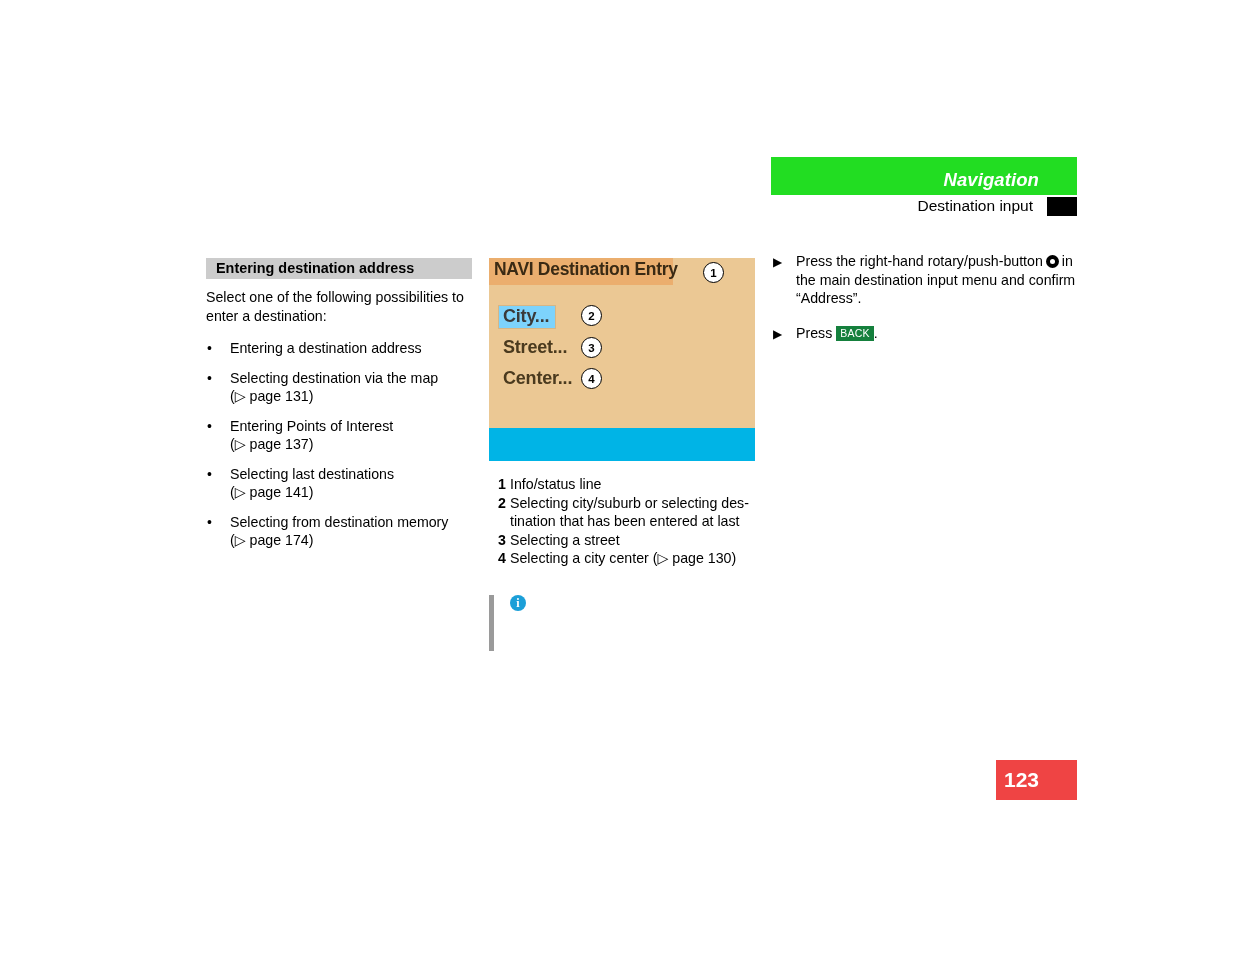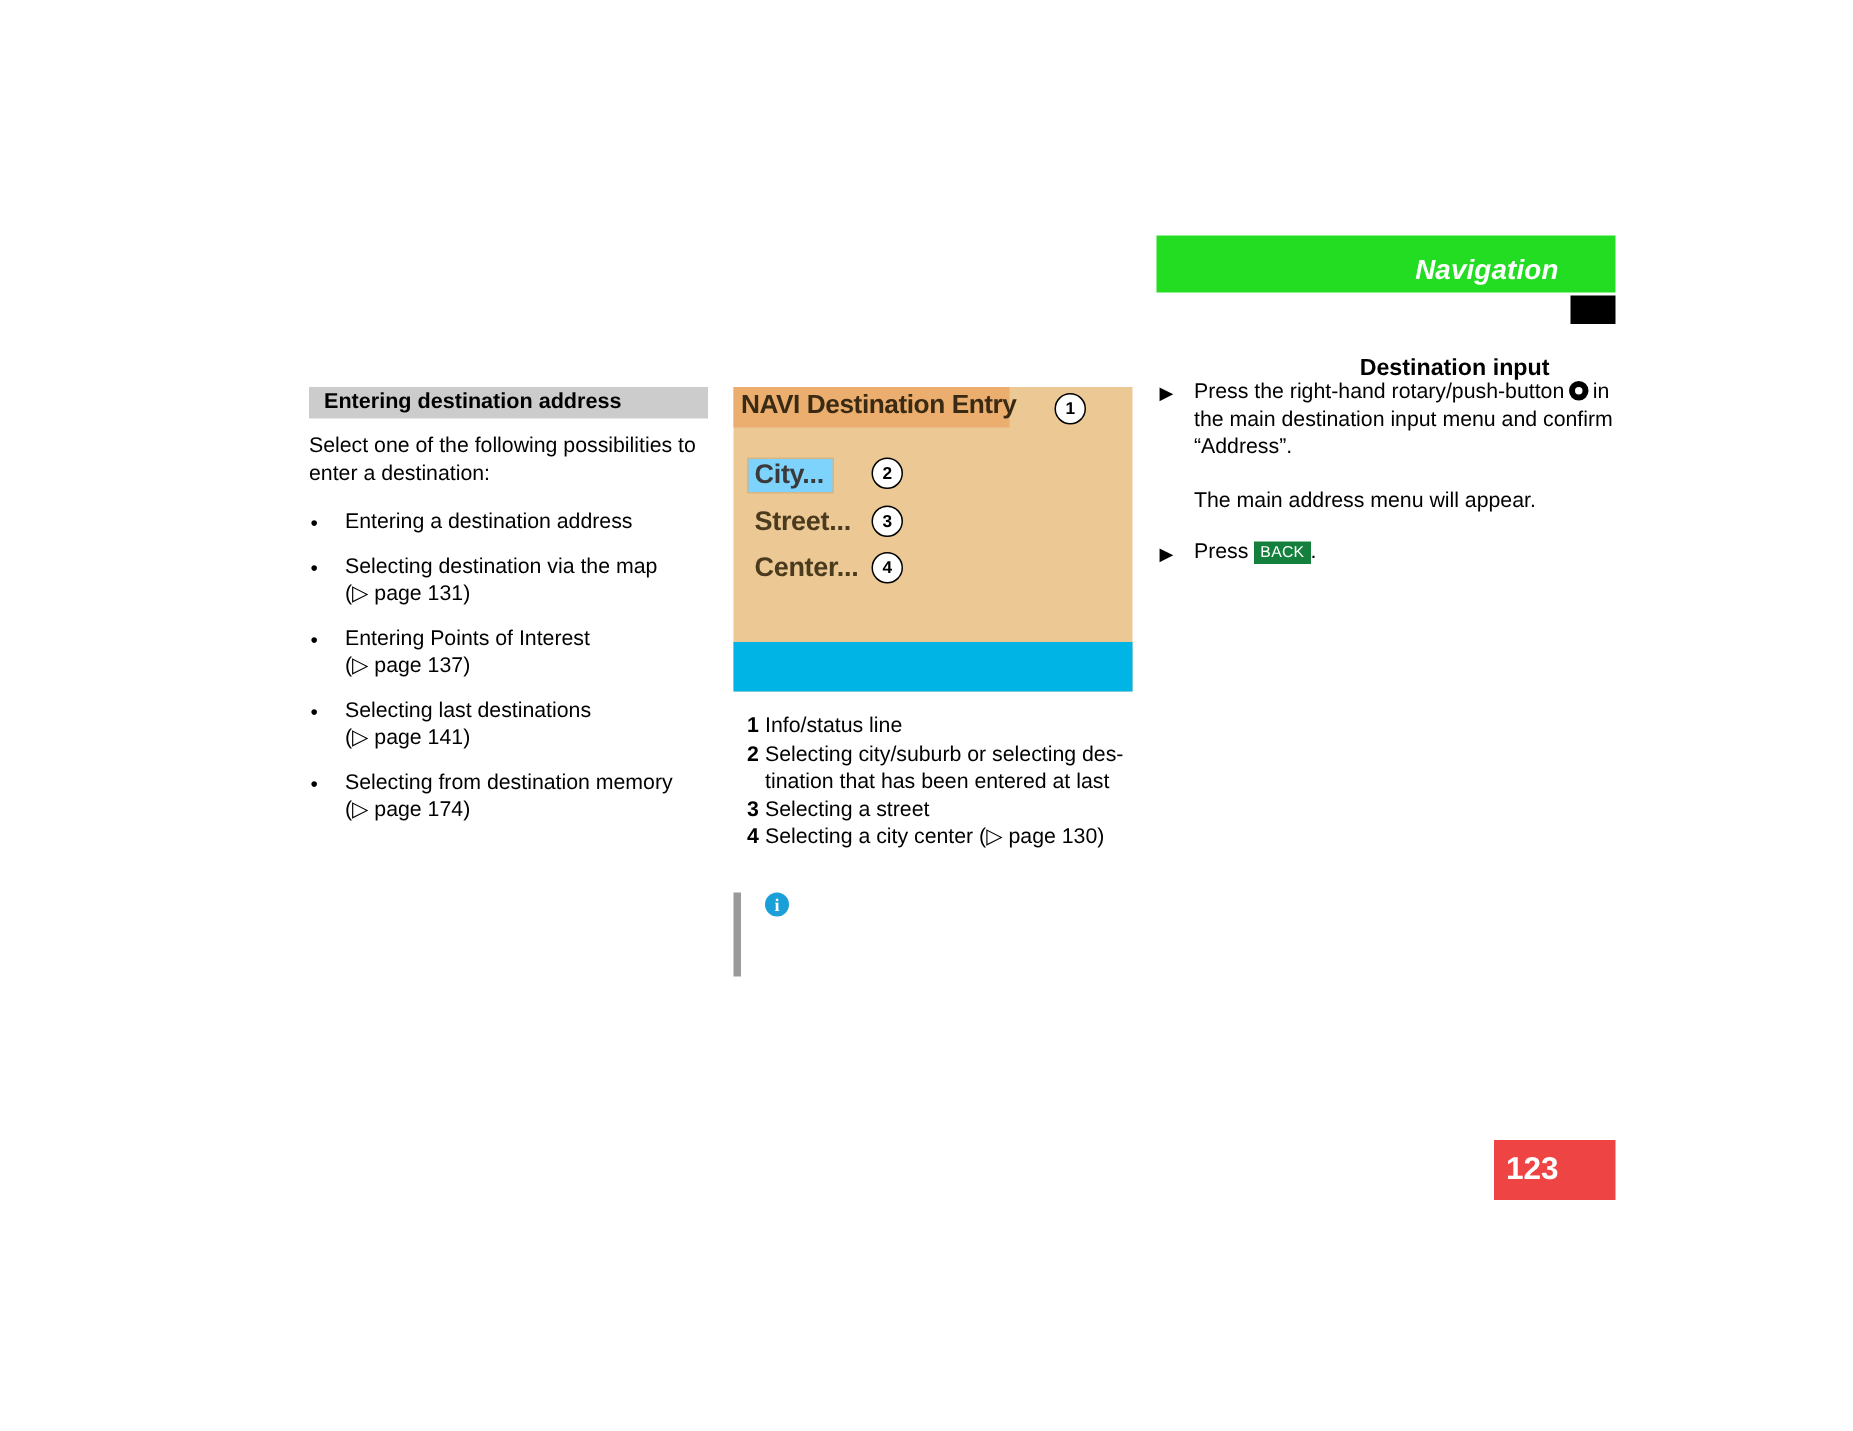--- a/index.html
+++ b/index.html
@@ -41,23 +41,22 @@
   }
   .header-sub-row {
     position: relative;
     height: 24px;
   }
   .header-sub-title {
     position: absolute;
     right: 44px;
     top: 2px;
     font-size: 15.5px;
-    font-weight: bold;
+    font-weight: normal;
     color: #000000;
-    margin-top: 40px;
   }
   .header-black-tab {
     position: absolute;
     right: 0px;
     top: 2px;
     width: 30px;
     height: 19px;
     background: #000000;
   }
 
@@ -385,21 +384,20 @@
   </div>
 </div>
 
 <div class="col col-right">
 
   <div class="step">
     <span class="step-tri">▶</span>
     <span>Press the right-hand rotary/push-button</span><span class="rotary-icon"></span><span>in the main destination input menu and confirm “Address”.</span>
   </div>
 
-  <div class="step-result">The main address menu will appear.</div>
 
 
   <div class="step step-back">
     <span class="step-tri">▶</span>
     <span>Press</span>
     <span class="key-badge">BACK</span><span>.</span>
   </div>
 </div>
 
 <div class="page-number">123</div>

